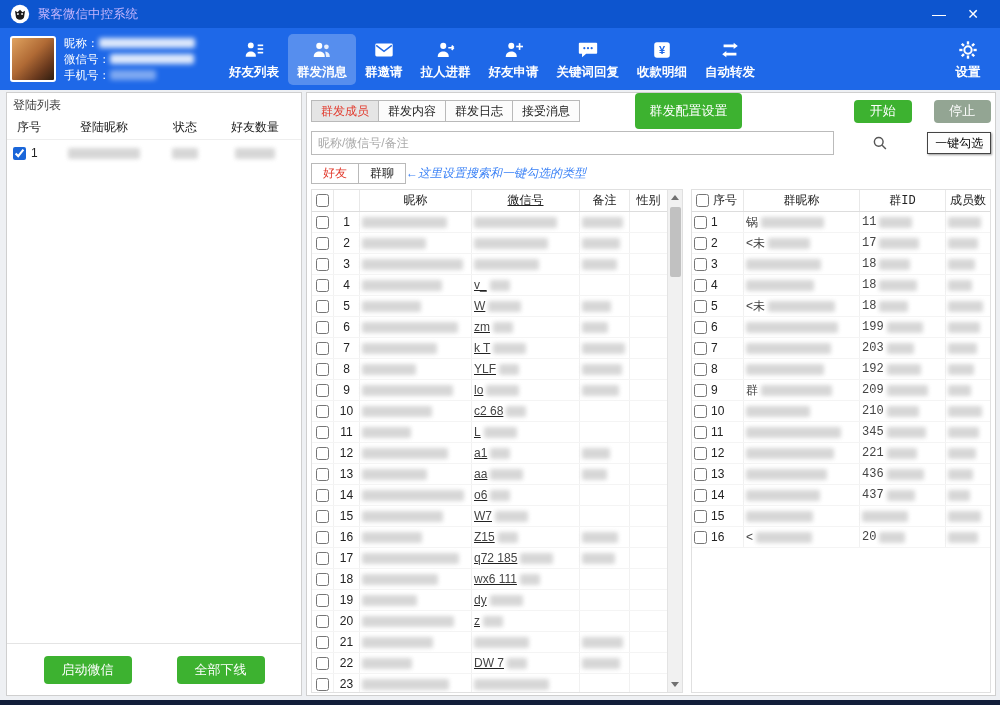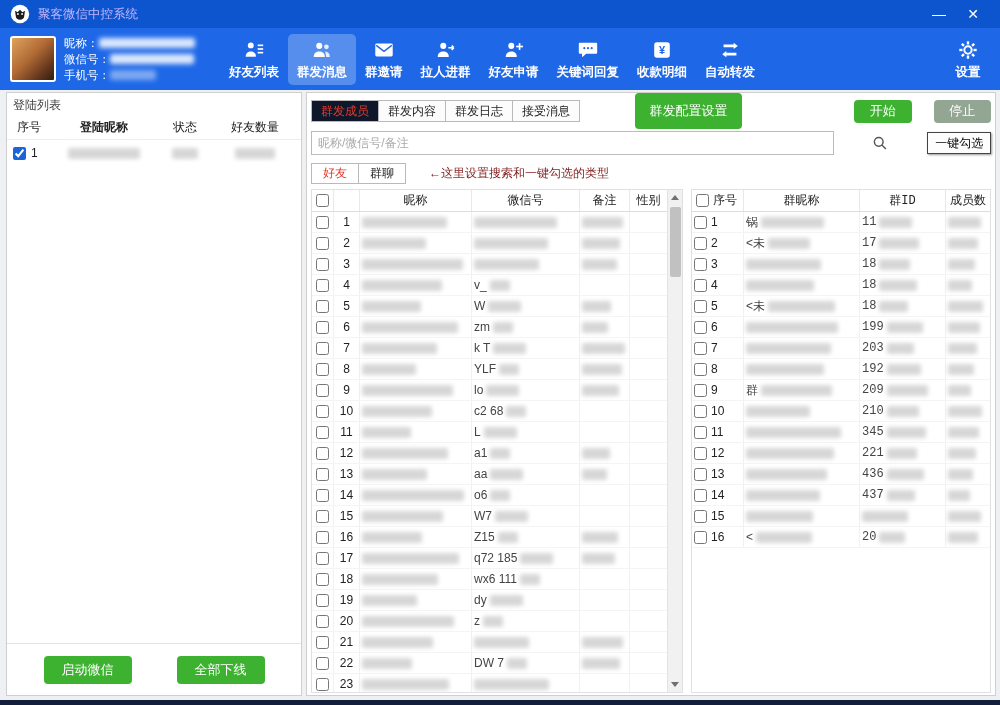--- a/index.html
+++ b/index.html
@@ -27,63 +27,63 @@
   .nav-item.settings { margin-left:auto; }
   .nav-icon { width:26px; height:24px; display:flex; align-items:center; justify-content:center; }
   .nav-label { font-size:12.5px; font-weight:600; margin-top:2px; white-space:nowrap; }
 
   
   .panel { position:absolute; background:#fff; border:1px solid #cfcfcf; }
   .login-panel { left:6px; top:92px; width:296px; height:604px; }
   .login-title { padding:4px 6px 2px; color:#444; }
   .login-head { display:flex; height:24px; align-items:center; border-bottom:1px solid #eee; color:#222; }
   .login-head span, .login-row > * { text-align:center; }
-  .lc-seq { width:44px; } .lc-name { width:106px;font-weight:bold; } .lc-status { width:56px; } .lc-count { width:84px; }
+  .lc-seq { width:44px; } .lc-name { width:106px; } .lc-status { width:56px; } .lc-count { width:84px; }
   .login-row { display:flex; align-items:center; height:26px; }
   .login-row .lc-seq { display:flex; align-items:center; justify-content:flex-start; padding-left:6px; gap:5px; }
   .login-btns { position:absolute; left:0; right:0; bottom:0; height:52px; border-top:1px solid #e4e4e4; display:flex; align-items:center; justify-content:space-around; padding:0 14px; }
   .btn-green { background:#3db230; color:#fff; border:none; border-radius:4px; height:28px; padding:0 18px; font-size:13px; cursor:pointer; font-family:inherit; }
 
   .main-panel { left:306px; top:92px; width:690px; height:604px; }
 
   
   .toolbar-row { display:flex; align-items:center; margin:6px 4px 0; height:24px; }
   .tab { height:22px; line-height:20px; padding:0 9px; border:1px solid #b9b9b9; background:#fcfcfc; margin-right:-1px; cursor:pointer; white-space:nowrap; }
-  .tab.active { color:#e23b2e; background:#0f172a; }
+  .tab.active { color:#e23b2e; background:#e5e5e5; }
   .btn-config { margin-left:56px; width:108px; height:36px; }
   .btn-start { margin-left:112px; width:58px; height:23px; padding:0; }
   .btn-stop { margin-left:22px; width:58px; height:23px; padding:0; background:#93a593; }
   .btn-sm { border:none; border-radius:4px; color:#fff; font-size:13px; cursor:pointer; font-family:inherit; }
 
   
   .search-row { display:flex; align-items:center; margin:8px 4px 0;gap:32px; }
   .search-input { width:592px; height:24px; border:1px solid #bbb; padding:0 6px; font-size:12px; font-family:inherit; color:#333; }
   .search-input::placeholder { color:#aaa; }
   .mag { margin-left:6px; width:18px; height:18px; cursor:pointer; }
   .btn-select { margin-left:8px; width:72px; height:22px; background:#fdfdfd; border:1px solid #444; box-shadow:1px 1px 2px #999; font-size:12px; cursor:pointer; font-family:inherit; }
 
   
   .subtab-row { display:flex; align-items:center; margin:8px 4px 0; }
   .subtab { width:48px; height:21px; line-height:19px; text-align:center; border:1px solid #b9b9b9; background:#fff; margin-right:-1px; cursor:pointer; }
   .subtab.active { color:#e23b2e; }
-  .hint { margin-left:24px; color:#7f1d1d; }
+  .hint { margin-left:1px; color:#3b82f6;font-style:italic; }
 
   
   .tables { position:absolute; top:96px; left:4px; right:4px; bottom:2px; display:flex; gap:8px; overflow:hidden; }
   .ftable-wrap { width:372px; display:flex; border:1px solid #e0e0e0; }
   .ftable { width:357px; overflow:hidden; }
   .gtable { flex:1; border:1px solid #e0e0e0; overflow:hidden; }
   .thead { display:flex; height:22px; align-items:center; border-bottom:1px solid #ddd; background:#fff; }
   .thead > div { text-align:center; color:#222; border-right:1px solid #e8e8e8; height:100%; display:flex; align-items:center; justify-content:center; }
   .trow { display:flex; height:21px; align-items:center; border-bottom:1px solid #f4f4f4; }
   .trow > div { height:100%; display:flex; align-items:center; border-right:1px solid #f1f1f1; padding:0 2px; }
   .fc-check { width:22px; justify-content:center; }
   .fc-idx { width:26px; justify-content:center; }
   .fc-nick { width:112px; }
-  .fc-wx { width:108px; }
+  .fc-wx { width:108px;text-decoration:underline; }
   .fc-rem { width:50px; }
   .fc-sex { flex:1; border-right:none !important; }
   .gc-seq { width:52px; justify-content:flex-start !important; padding-left:4px; gap:4px; }
   .gc-name { width:116px; }
   .gc-id { width:86px;font-family:Liberation Mono, monospace; }
   .gc-mem { flex:1; border-right:none !important; }
   .blur { display:inline-block; height:11px; border-radius:2px; background:#cdcdcd; opacity:.8; filter:blur(2px); vertical-align:middle; }
   .frag { color:#444; white-space:nowrap; margin-right:3px; }
 
   

